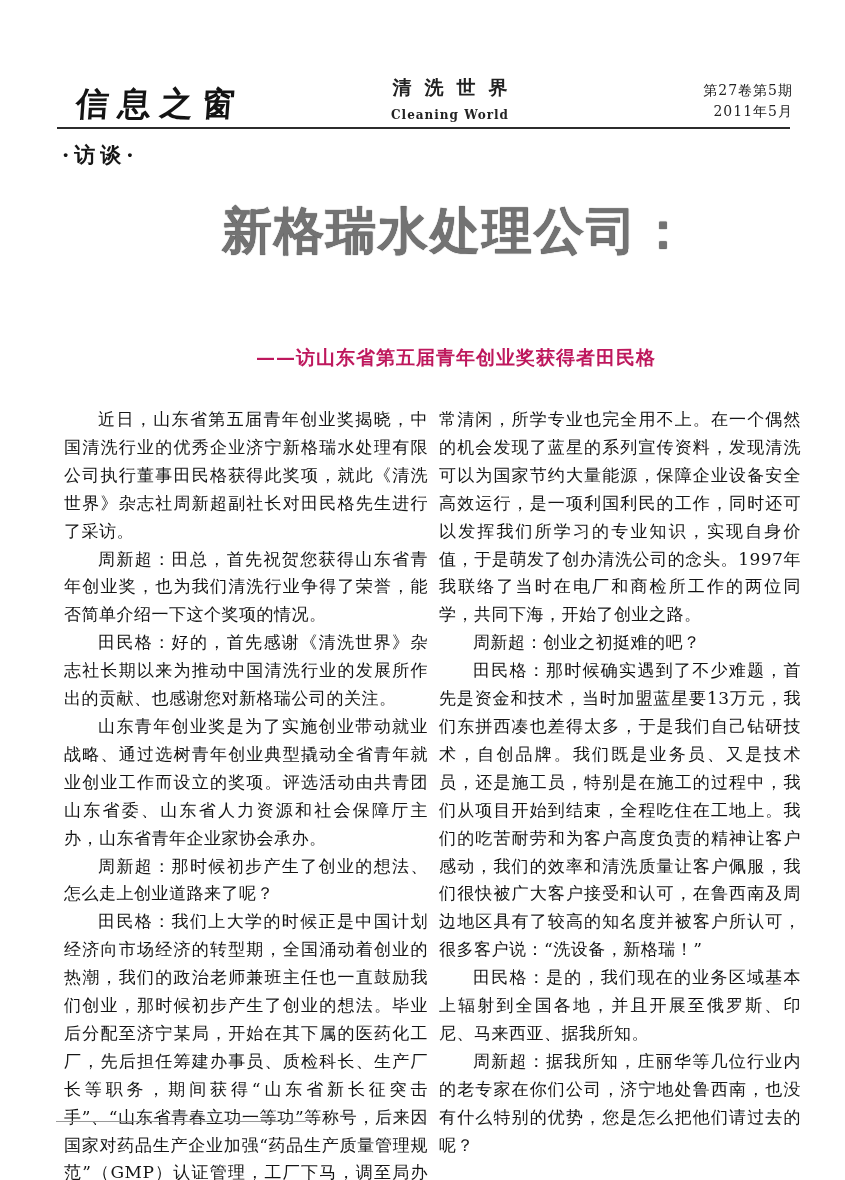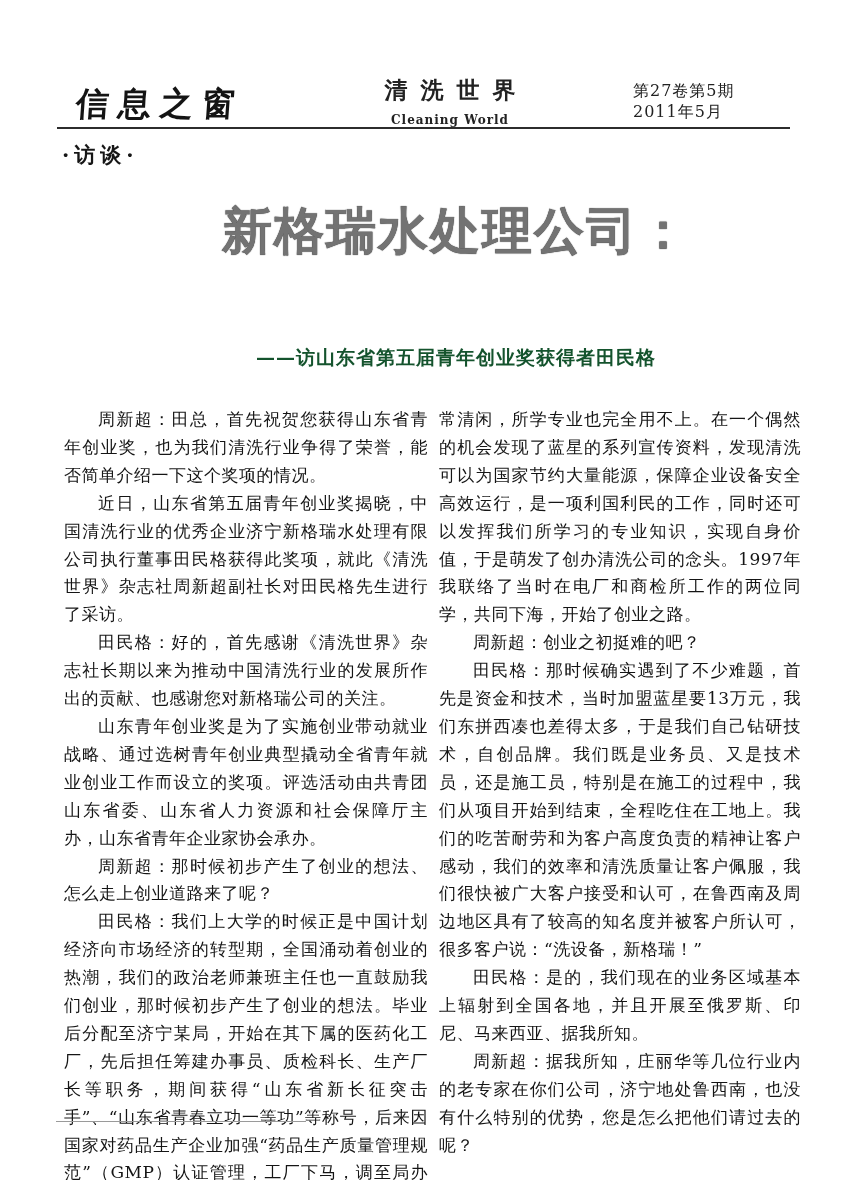--- a/index.html
+++ b/index.html
@@ -20,32 +20,32 @@
     letter-spacing:9px;
     transform:skewX(-4deg);
     font-family:"DejaVu Serif",serif;
     color:#141414;
   }
   .journal-center{
     left:322px;top:76px;width:256px;
     text-align:center;line-height:1.2;
   }
   .journal-cn{
-    font-size:23px;font-weight:bold;
+    font-size:19px;font-weight:bold;
     letter-spacing:13px;margin-left:13px;
     color:#222;
   }
   .journal-en{
     font-size:12px;font-weight:bold;
     letter-spacing:1px;color:#222;margin-top:9px;
   }
   .issue-info{
     left:633px;top:80px;width:160px;
-    font-size:16px;line-height:21px;
-    text-align:left;color:#222;letter-spacing:1px;
+    font-size:14px;line-height:21px;
+    text-align:right;color:#222;letter-spacing:1px;
   }
   .header-rule{
     left:57px;top:127px;width:733px;height:2px;
     background:#2c2c2c;
   }
   .section-label{
     left:62px;top:141px;
     font-size:21px;font-weight:bold;
     letter-spacing:5px;color:#161616;
   }
@@ -59,21 +59,21 @@
   .title-line{
     font-size:50px;font-weight:900;
     line-height:67px;letter-spacing:2px;
     color:#737373;
     text-shadow:0 0 1px #111;
   }
   .subtitle{
     left:68px;top:345px;width:776px;
     text-align:center;
     font-size:19px;font-weight:bold;
-    color:#14532d;letter-spacing:1px;
+    color:#be185d;letter-spacing:1px;
   }
 
   
   .column{
     top:406px;width:364px;
     font-size:17px;line-height:27.9px;
     text-align:justify;
     color:#151515;
     letter-spacing:0.5px;
   }
@@ -113,22 +113,22 @@
 
 <div class="abs section-label">·访谈·</div>
 
 <div class="abs title-block">
   <div class="title-line">新格瑞水处理公司：</div>
 </div>
 
 <div class="abs subtitle">——访山东省第五届青年创业奖获得者田民格</div>
 
 <div class="abs column col-left">
+  <p>近日，山东省第五届青年创业奖揭晓，中国清洗行业的优秀企业济宁新格瑞水处理有限公司执行董事田民格获得此奖项，就此《清洗世界》杂志社周新超副社长对田民格先生进行了采访。</p>
   <p>周新超：田总，首先祝贺您获得山东省青年创业奖，也为我们清洗行业争得了荣誉，能否简单介绍一下这个奖项的情况。</p>
-  <p>近日，山东省第五届青年创业奖揭晓，中国清洗行业的优秀企业济宁新格瑞水处理有限公司执行董事田民格获得此奖项，就此《清洗世界》杂志社周新超副社长对田民格先生进行了采访。</p>
   <p>田民格：好的，首先感谢《清洗世界》杂志社长期以来为推动中国清洗行业的发展所作出的贡献、也感谢您对新格瑞公司的关注。</p>
   <p>山东青年创业奖是为了实施创业带动就业战略、通过选树青年创业典型撬动全省青年就业创业工作而设立的奖项。评选活动由共青团山东省委、山东省人力资源和社会保障厅主办，山东省青年企业家协会承办。</p>
   <p>周新超：那时候初步产生了创业的想法、怎么走上创业道路来了呢？</p>
   <p>田民格：我们上大学的时候正是中国计划经济向市场经济的转型期，全国涌动着创业的热潮，我们的政治老师兼班主任也一直鼓励我们创业，那时候初步产生了创业的想法。毕业后分配至济宁某局，开始在其下属的医药化工厂，先后担任筹建办事员、质检科长、生产厂长等职务，期间获得“山东省新长征突击手”、“山东省青春立功一等功”等称号，后来因国家对药品生产企业加强“药品生产质量管理规范”（GMP）认证管理，工厂下马，调至局办公室，工作非</p>
 </div>
 
 <div class="abs column col-right">
   <p class="continuation">常清闲，所学专业也完全用不上。在一个偶然的机会发现了蓝星的系列宣传资料，发现清洗可以为国家节约大量能源，保障企业设备安全高效运行，是一项利国利民的工作，同时还可以发挥我们所学习的专业知识，实现自身价值，于是萌发了创办清洗公司的念头。1997年我联络了当时在电厂和商检所工作的两位同学，共同下海，开始了创业之路。</p>
   <p>周新超：创业之初挺难的吧？</p>
   <p>田民格：那时候确实遇到了不少难题，首先是资金和技术，当时加盟蓝星要13万元，我们东拼西凑也差得太多，于是我们自己钻研技术，自创品牌。我们既是业务员、又是技术员，还是施工员，特别是在施工的过程中，我们从项目开始到结束，全程吃住在工地上。我们的吃苦耐劳和为客户高度负责的精神让客户感动，我们的效率和清洗质量让客户佩服，我们很快被广大客户接受和认可，在鲁西南及周边地区具有了较高的知名度并被客户所认可，很多客户说：“洗设备，新格瑞！”</p>

